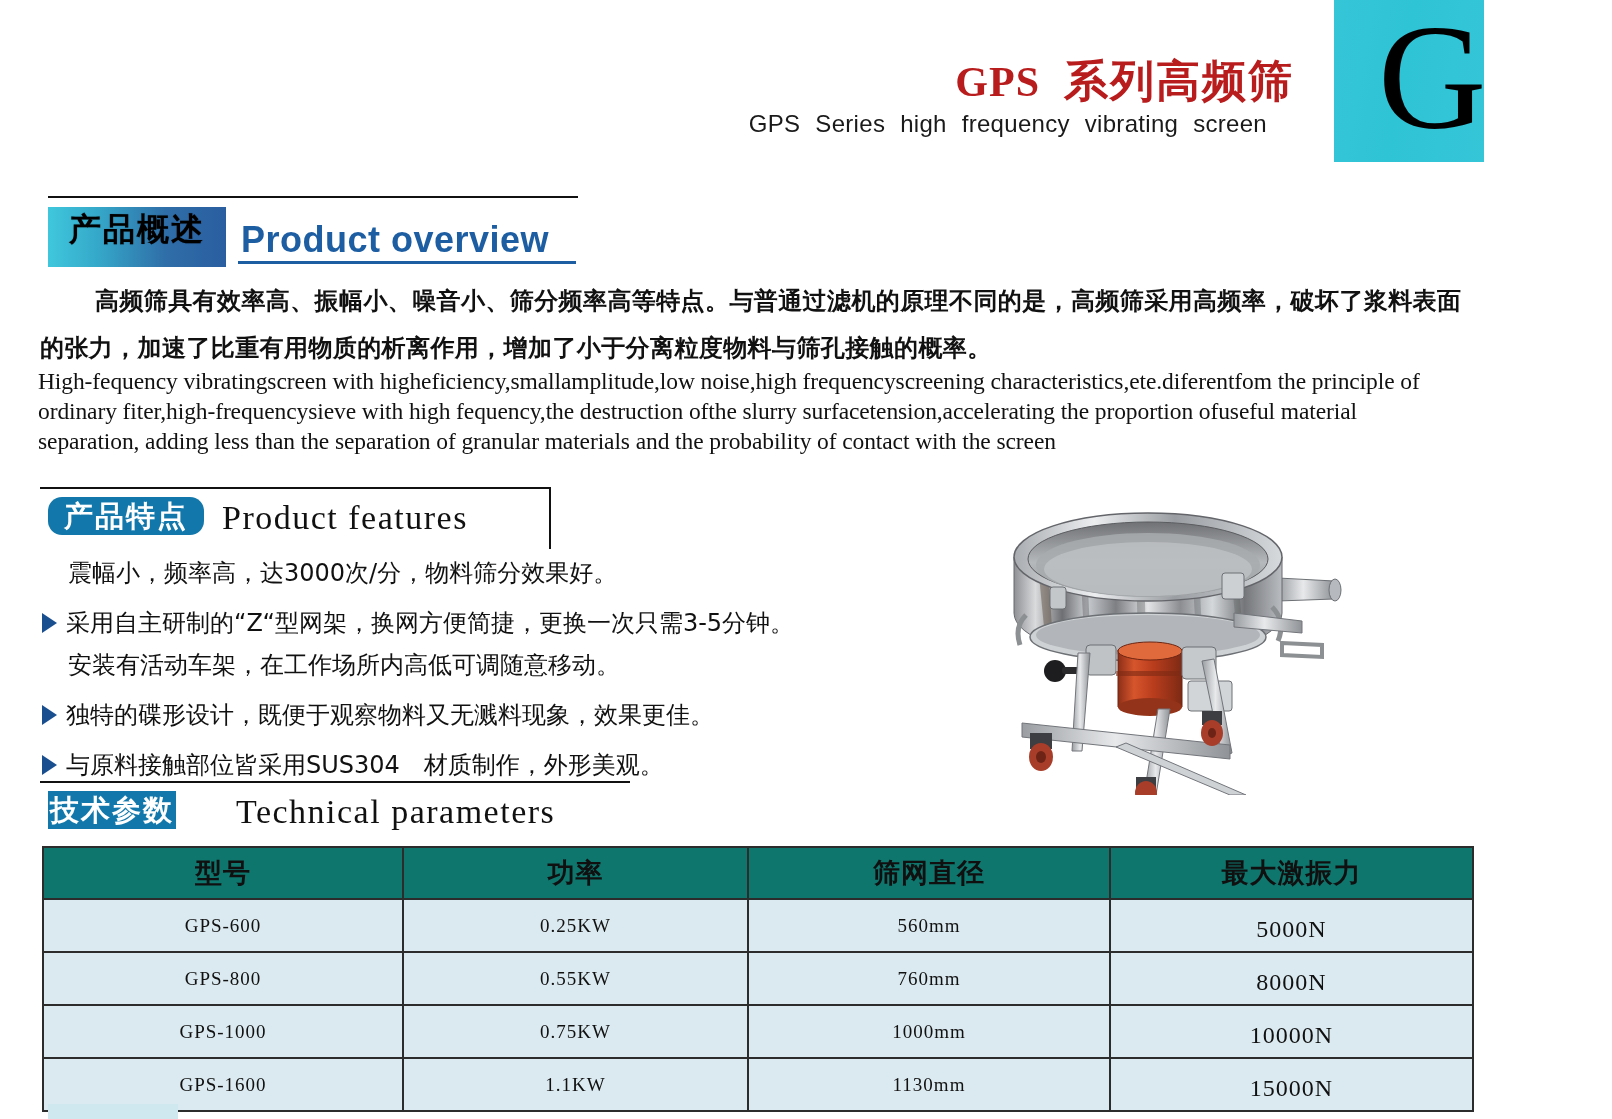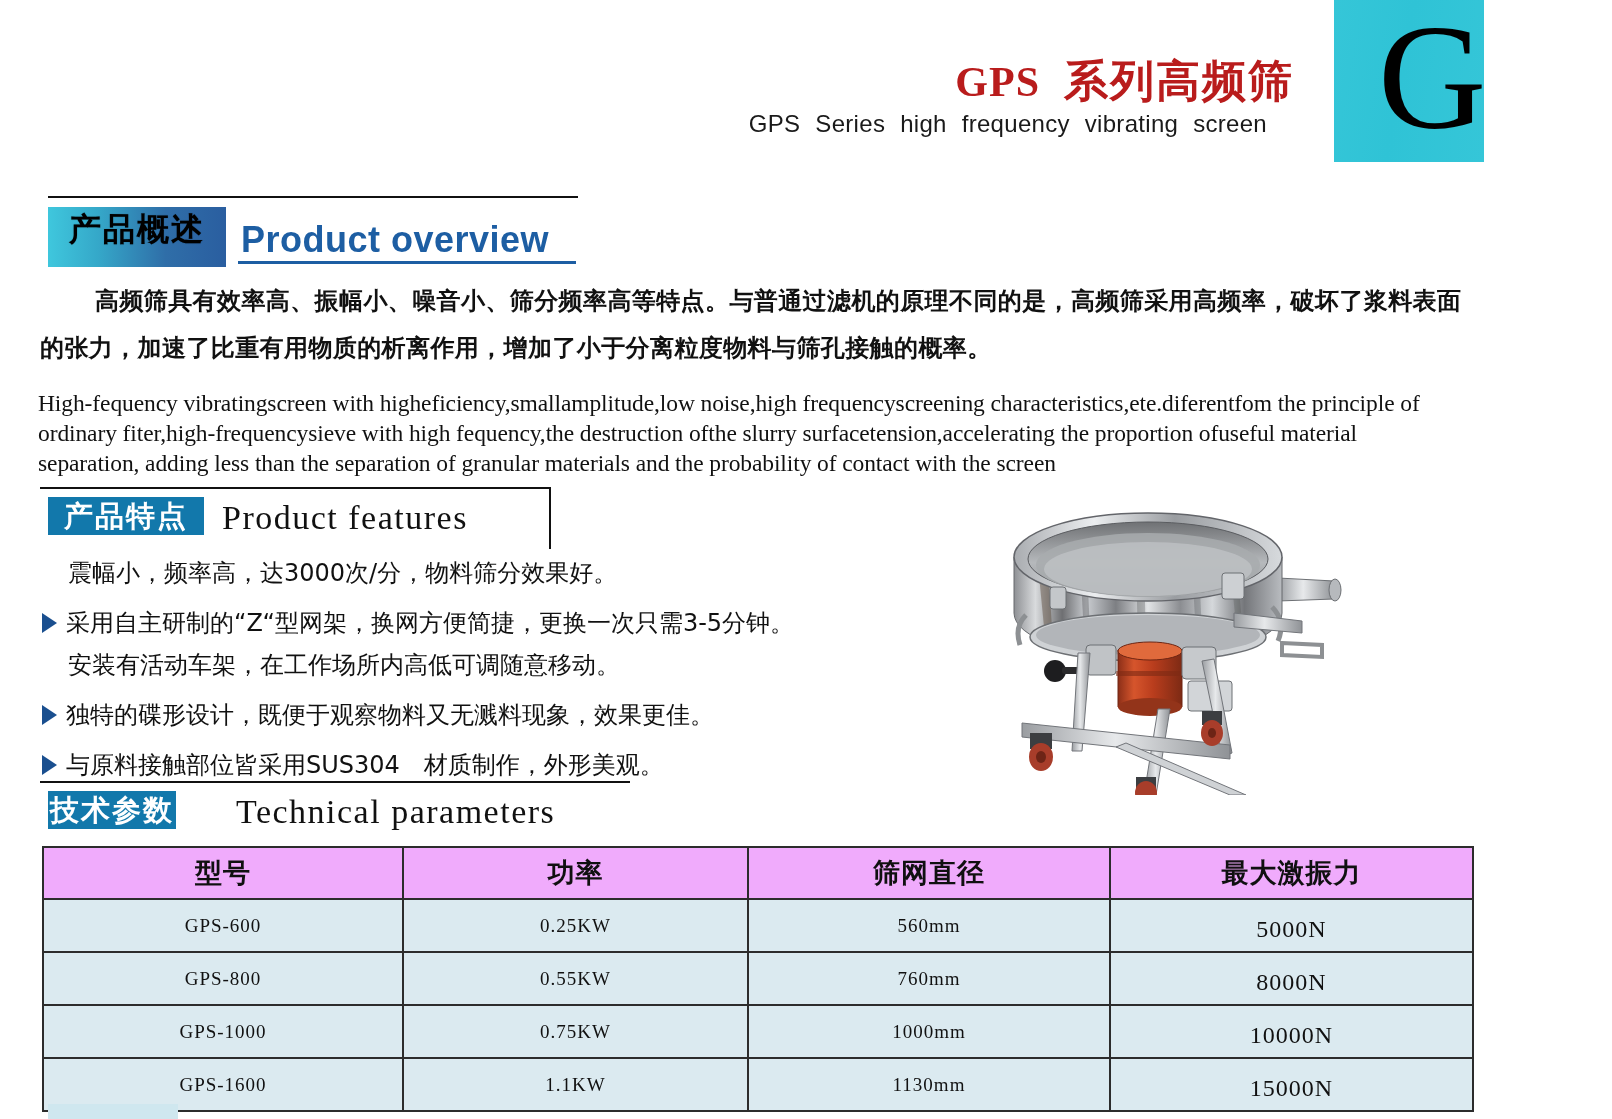--- a/index.html
+++ b/index.html
@@ -107,20 +107,21 @@
   }
   .badge-features {
     left: 48px;
     top: 497px;
     width: 156px;
     height: 38px;
     line-height: 38px;
     font-size: 29px;
     background: #1278ab;
     color: #ffffff;
+    border-radius: 14px;
   }
   .badge-tech {
     left: 48px;
     top: 791px;
     width: 128px;
     height: 38px;
     line-height: 38px;
     font-size: 29px;
     background: #1278ab;
     color: #ffffff;
@@ -162,21 +163,21 @@
     font-size: 24px;
     font-weight: 700;
     line-height: 47px;
     color: #111;
     text-indent: 55px;
     letter-spacing: 0.4px;
   }
   .para-en {
     position: absolute;
     left: 38px;
-    top: 388px;
+    top: 366px;
     width: 1420px;
     font-family: "Liberation Serif", "DejaVu Serif", serif;
     font-size: 23.5px;
     line-height: 30px;
     color: #111;
     letter-spacing: -0.1px;
   }
 
   
   .features {
@@ -223,21 +224,21 @@
     width: 1430px;
     border-collapse: collapse;
     table-layout: fixed;
   }
   .tech-table th, .tech-table td {
     border: 2px solid #2c2c2c;
     text-align: center;
     font-family: "Liberation Serif", "DejaVu Serif", serif;
   }
   .tech-table th {
-    background: #f0abfc;
+    background: #0f766e;
     height: 48px;
     font-family: "DejaVu Sans", sans-serif;
     font-size: 27px;
     font-weight: 700;
     color: #101010;
     letter-spacing: 1px;
   }
   .tech-table td {
     background: #dbeaf0;
     height: 42px;

